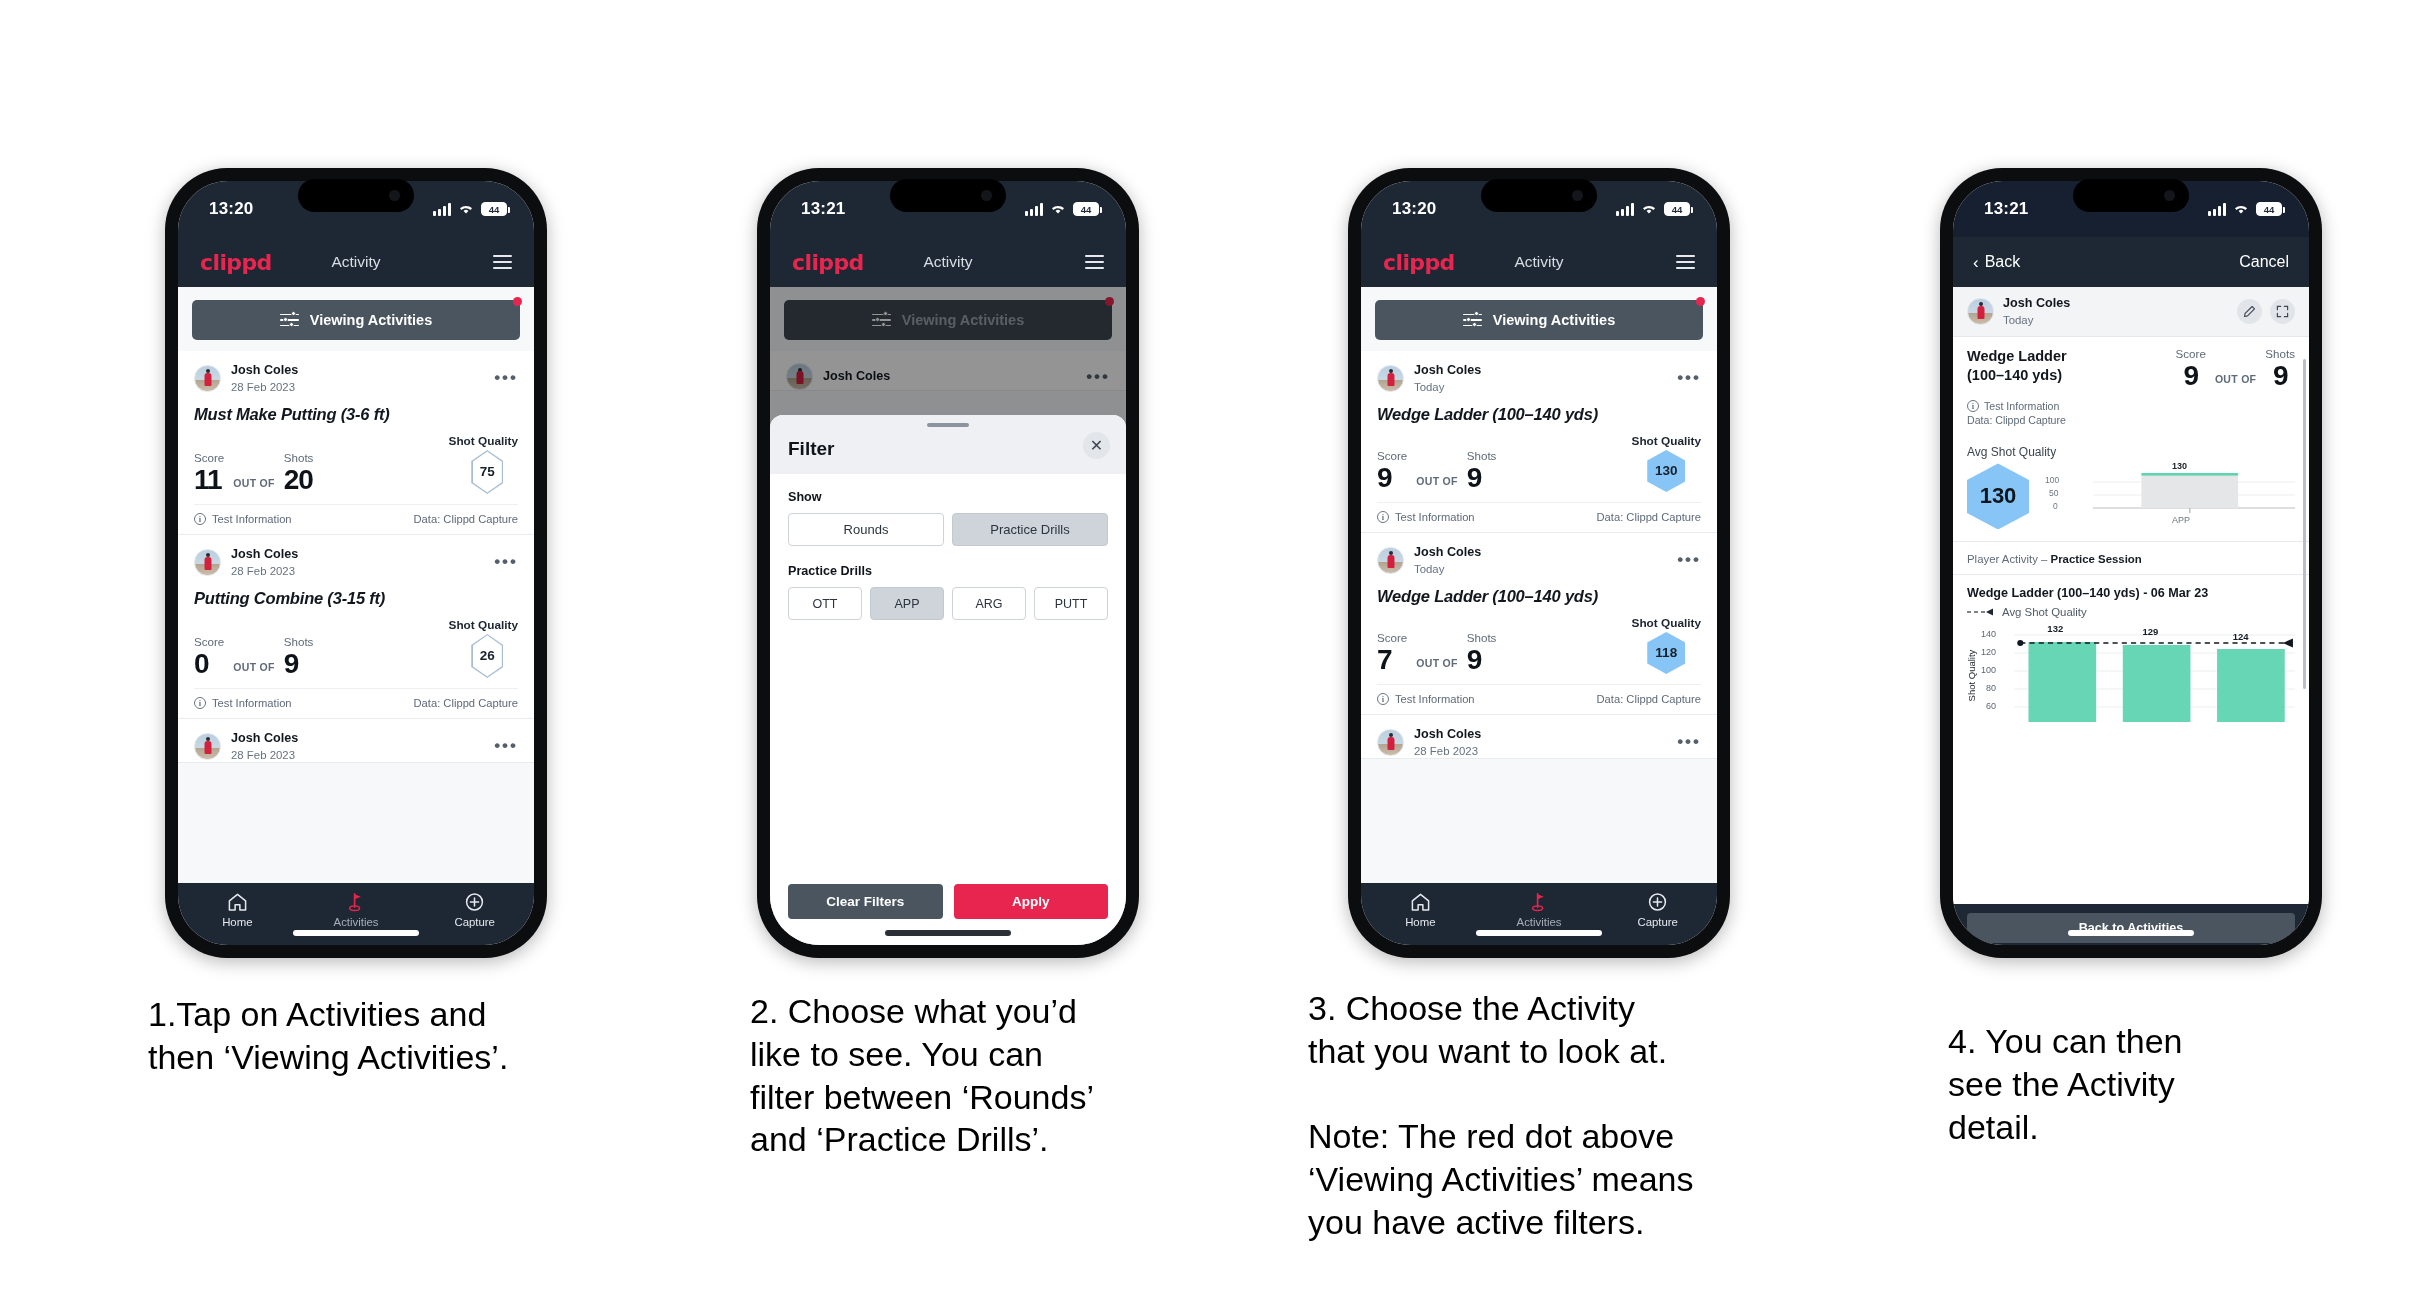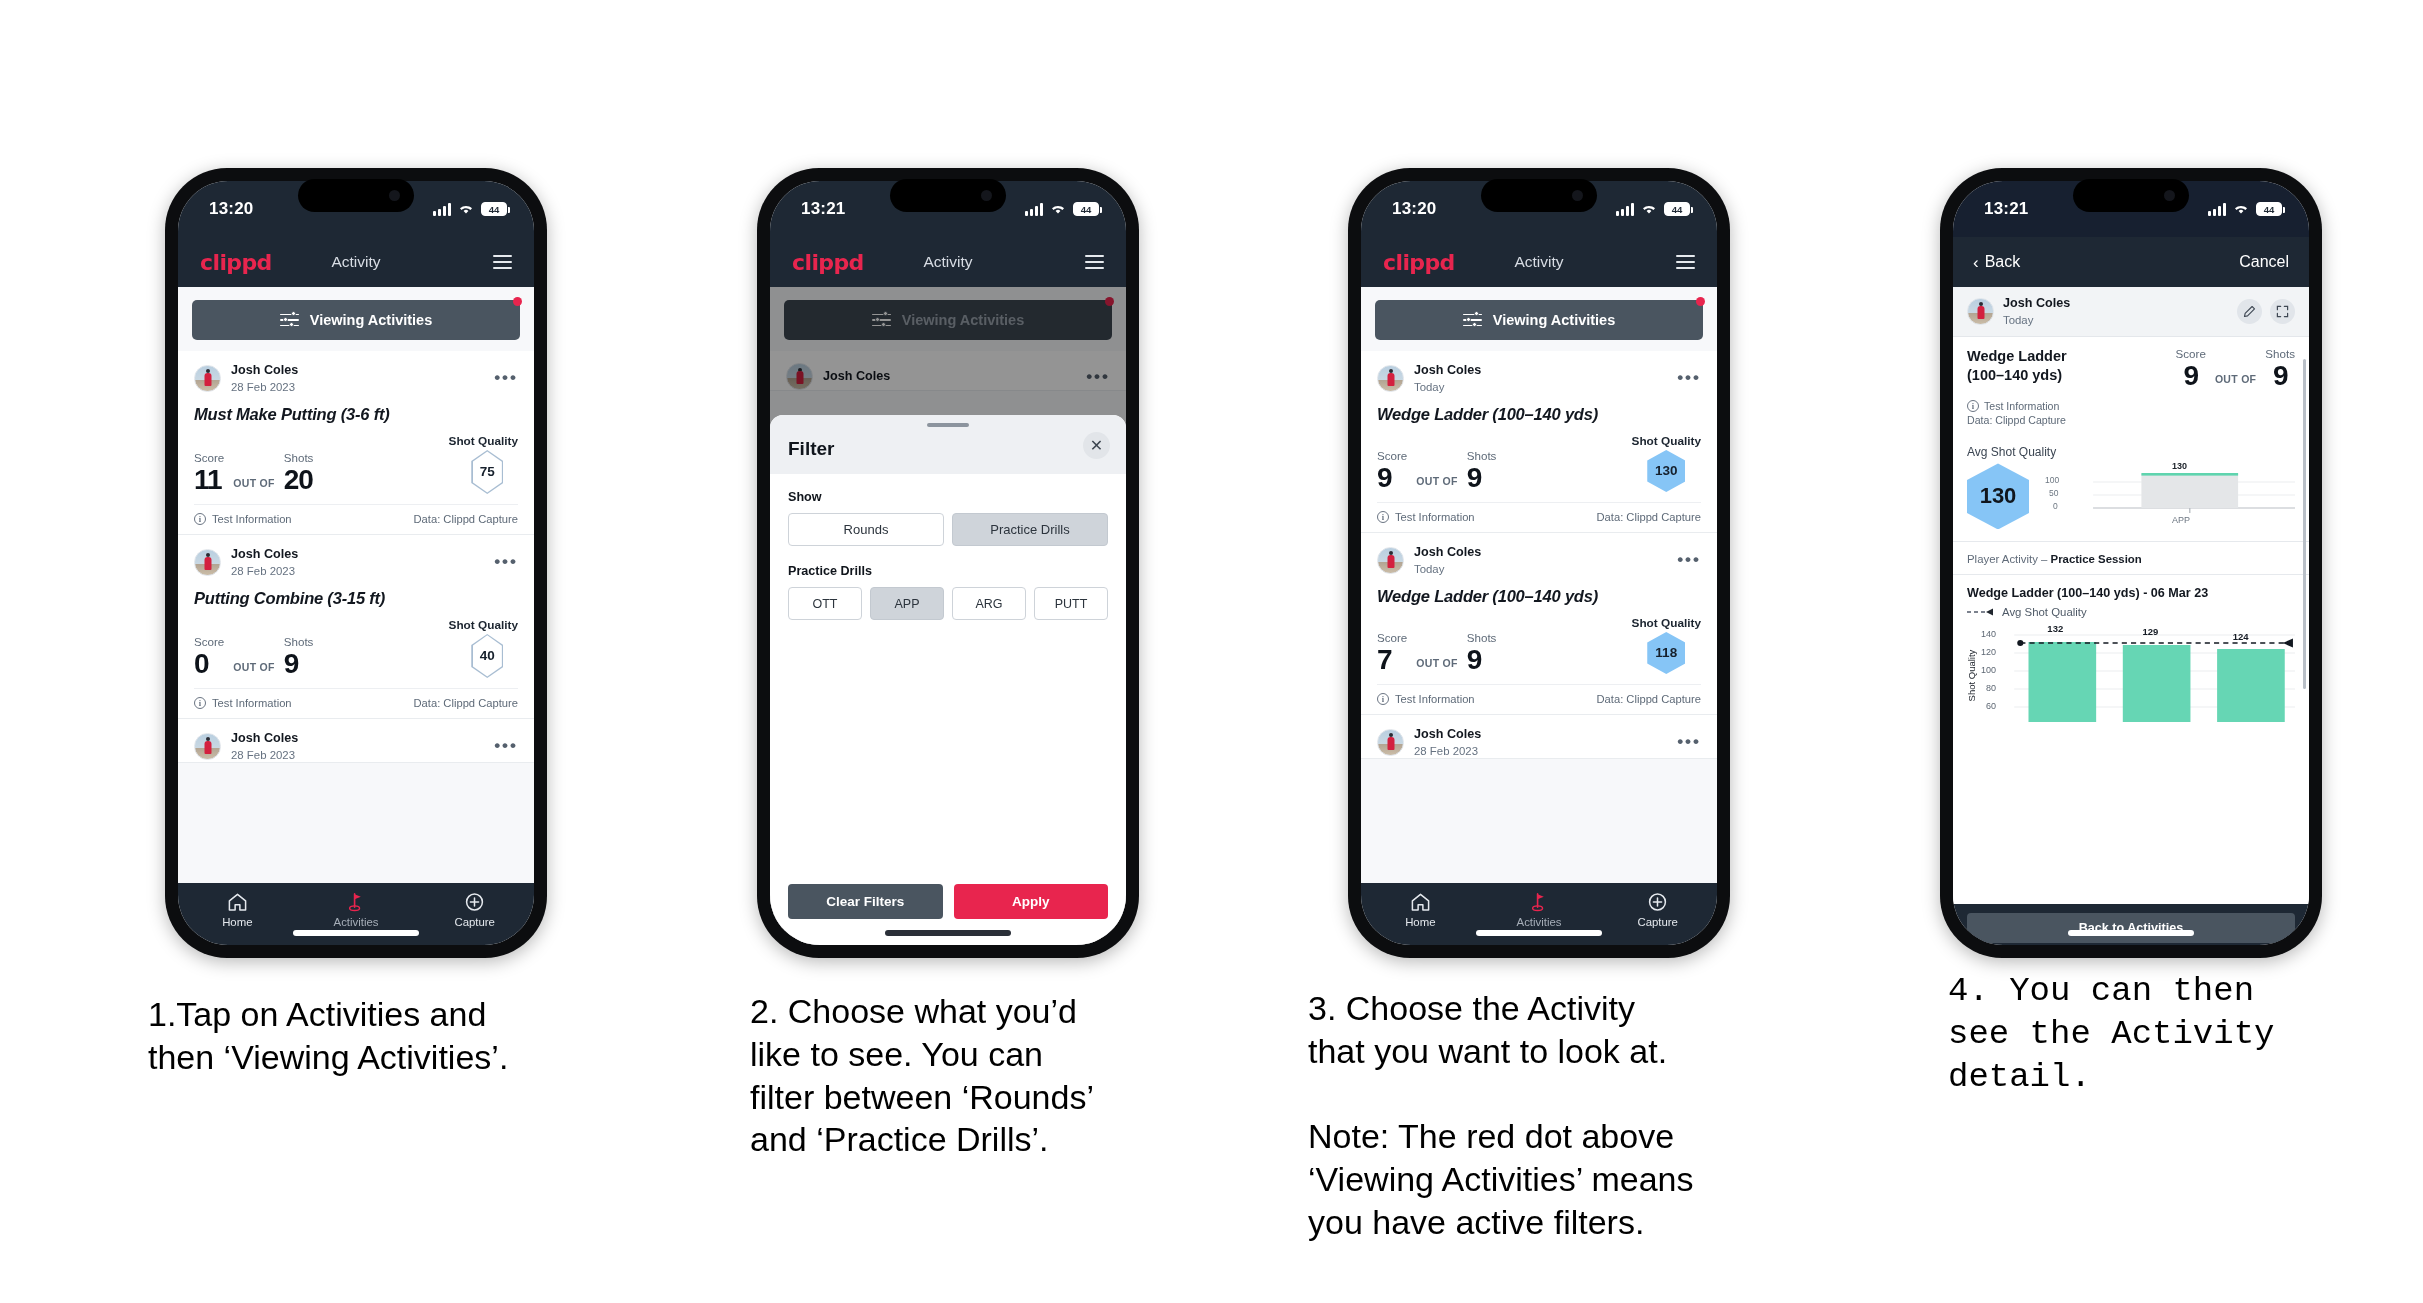--- a/index.html
+++ b/index.html
@@ -368,21 +368,21 @@
             <span class="outof">OUT OF</span>
             <div class="stat-blk">
               <span class="stat-lab">Shots</span>
               <span class="stat-num">9</span>
             </div>
             <div class="sq-wrap">
               <span class="sq-lab">Shot Quality</span>
               <span class="hexo">
                   <span class="bd"></span>
                   <span class="in"></span>
-                  <span>40</span>
+                  <span>26</span>
                 </span>
             </div>
           </div>
           <div class="card-foot">
             <span class="ti">
                 <span class="infoc">i</span>
                 <span>Test Information</span>
               </span>
             <span class="dc">Data: Clippd Capture</span>
           </div>
@@ -836,17 +836,17 @@
   <div class="caption" style="left:750px; top:990px; width:500px;">2. Choose what you’d
 like to see. You can
 filter between ‘Rounds’
 and ‘Practice Drills’.</div>
   <div class="caption" style="left:1308px; top:987px; width:560px;">3. Choose the Activity
 that you want to look at.
 
 Note: The red dot above
 ‘Viewing Activities’ means
 you have active filters.</div>
-  <div class="caption" style="left:1948px; top:970px; width:420px;font-family:Liberation Mono, monospace;">4. You can then
+  <div class="caption" style="left:1948px; top:1020px; width:420px;">4. You can then
 see the Activity
 detail.</div>
 
 </div>
 
 </body></html>

